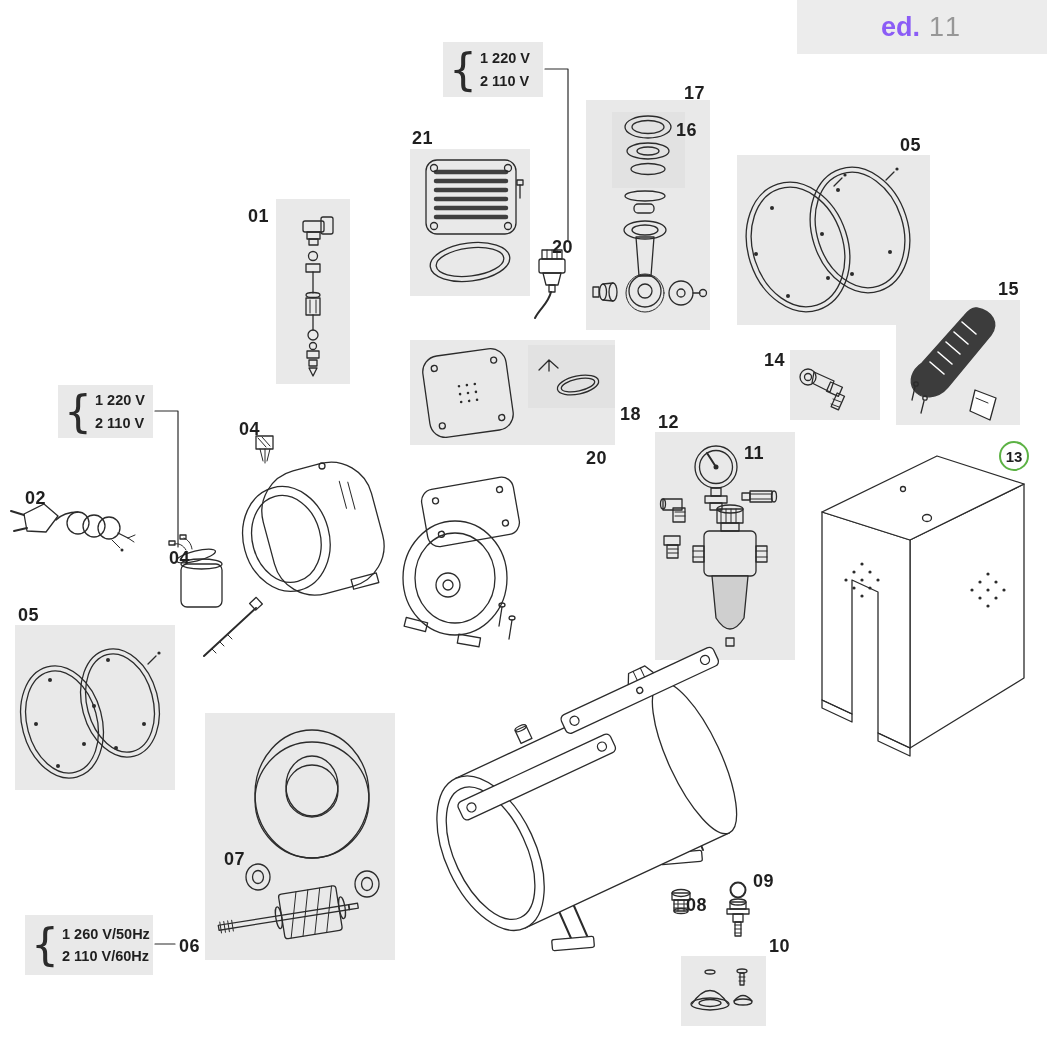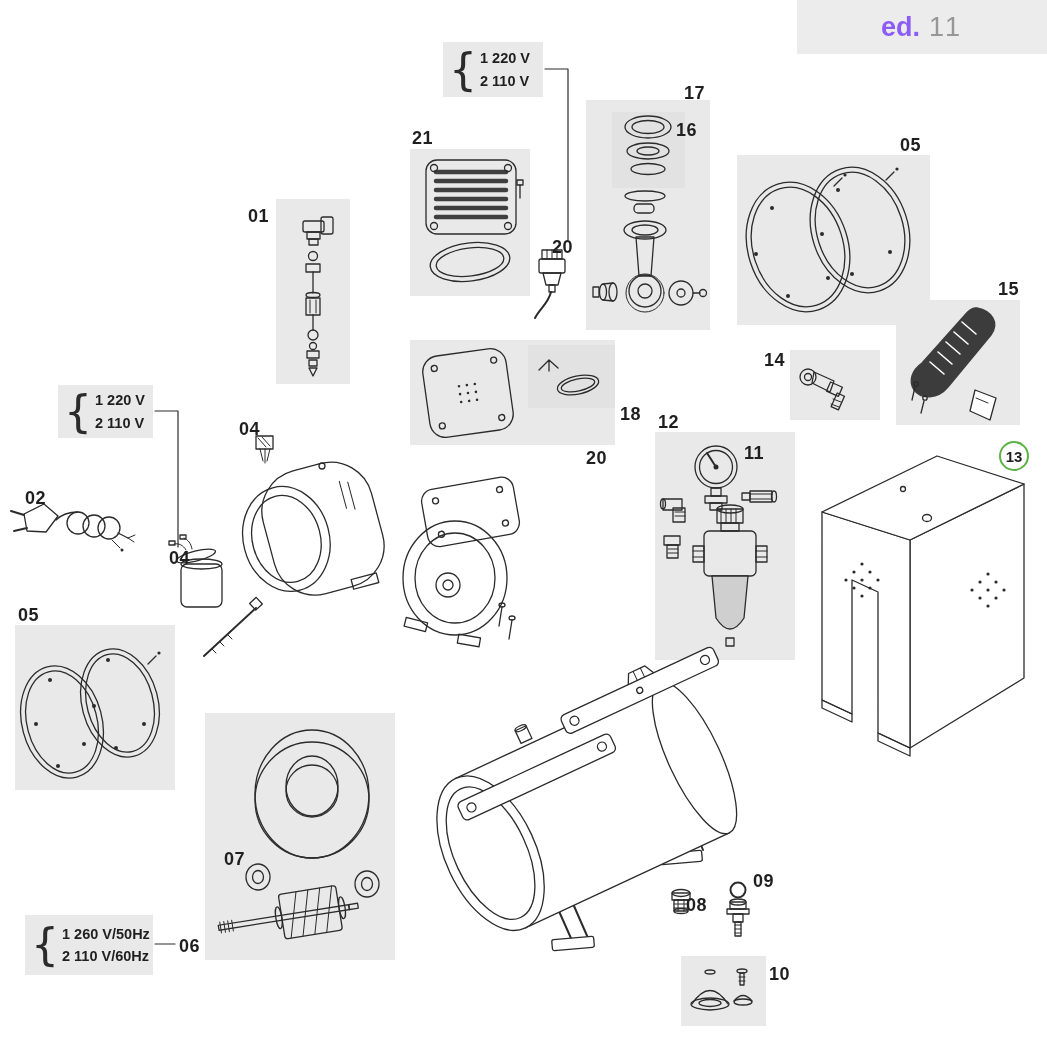--- a/index.html
+++ b/index.html
@@ -469,21 +469,21 @@
   <div class="plabel" style="left:248px;top:206px">01</div>
   <div class="plabel" style="left:25px;top:488px">02</div>
   <div class="plabel" style="left:169px;top:548px">04</div>
   <div class="plabel" style="left:239px;top:419px">04</div>
   <div class="plabel" style="left:18px;top:605px">05</div>
   <div class="plabel" style="left:900px;top:135px">05</div>
   <div class="plabel" style="left:179px;top:936px">06</div>
   <div class="plabel" style="left:224px;top:849px">07</div>
   <div class="plabel" style="left:686px;top:895px">08</div>
   <div class="plabel" style="left:753px;top:871px">09</div>
-  <div class="plabel" style="left:769px;top:964px">10</div>
+  <div class="plabel" style="left:769px;top:936px">10</div>
   <div class="plabel" style="left:744px;top:443px">11</div>
   <div class="plabel" style="left:658px;top:412px">12</div>
   <div class="plabel" style="left:764px;top:350px">14</div>
   <div class="plabel" style="left:998px;top:279px">15</div>
   <div class="plabel" style="left:676px;top:120px">16</div>
   <div class="plabel" style="left:684px;top:83px">17</div>
   <div class="plabel" style="left:620px;top:404px">18</div>
   <div class="plabel" style="left:586px;top:448px">20</div>
   <div class="plabel" style="left:552px;top:237px">20</div>
   <div class="plabel" style="left:412px;top:128px">21</div>

